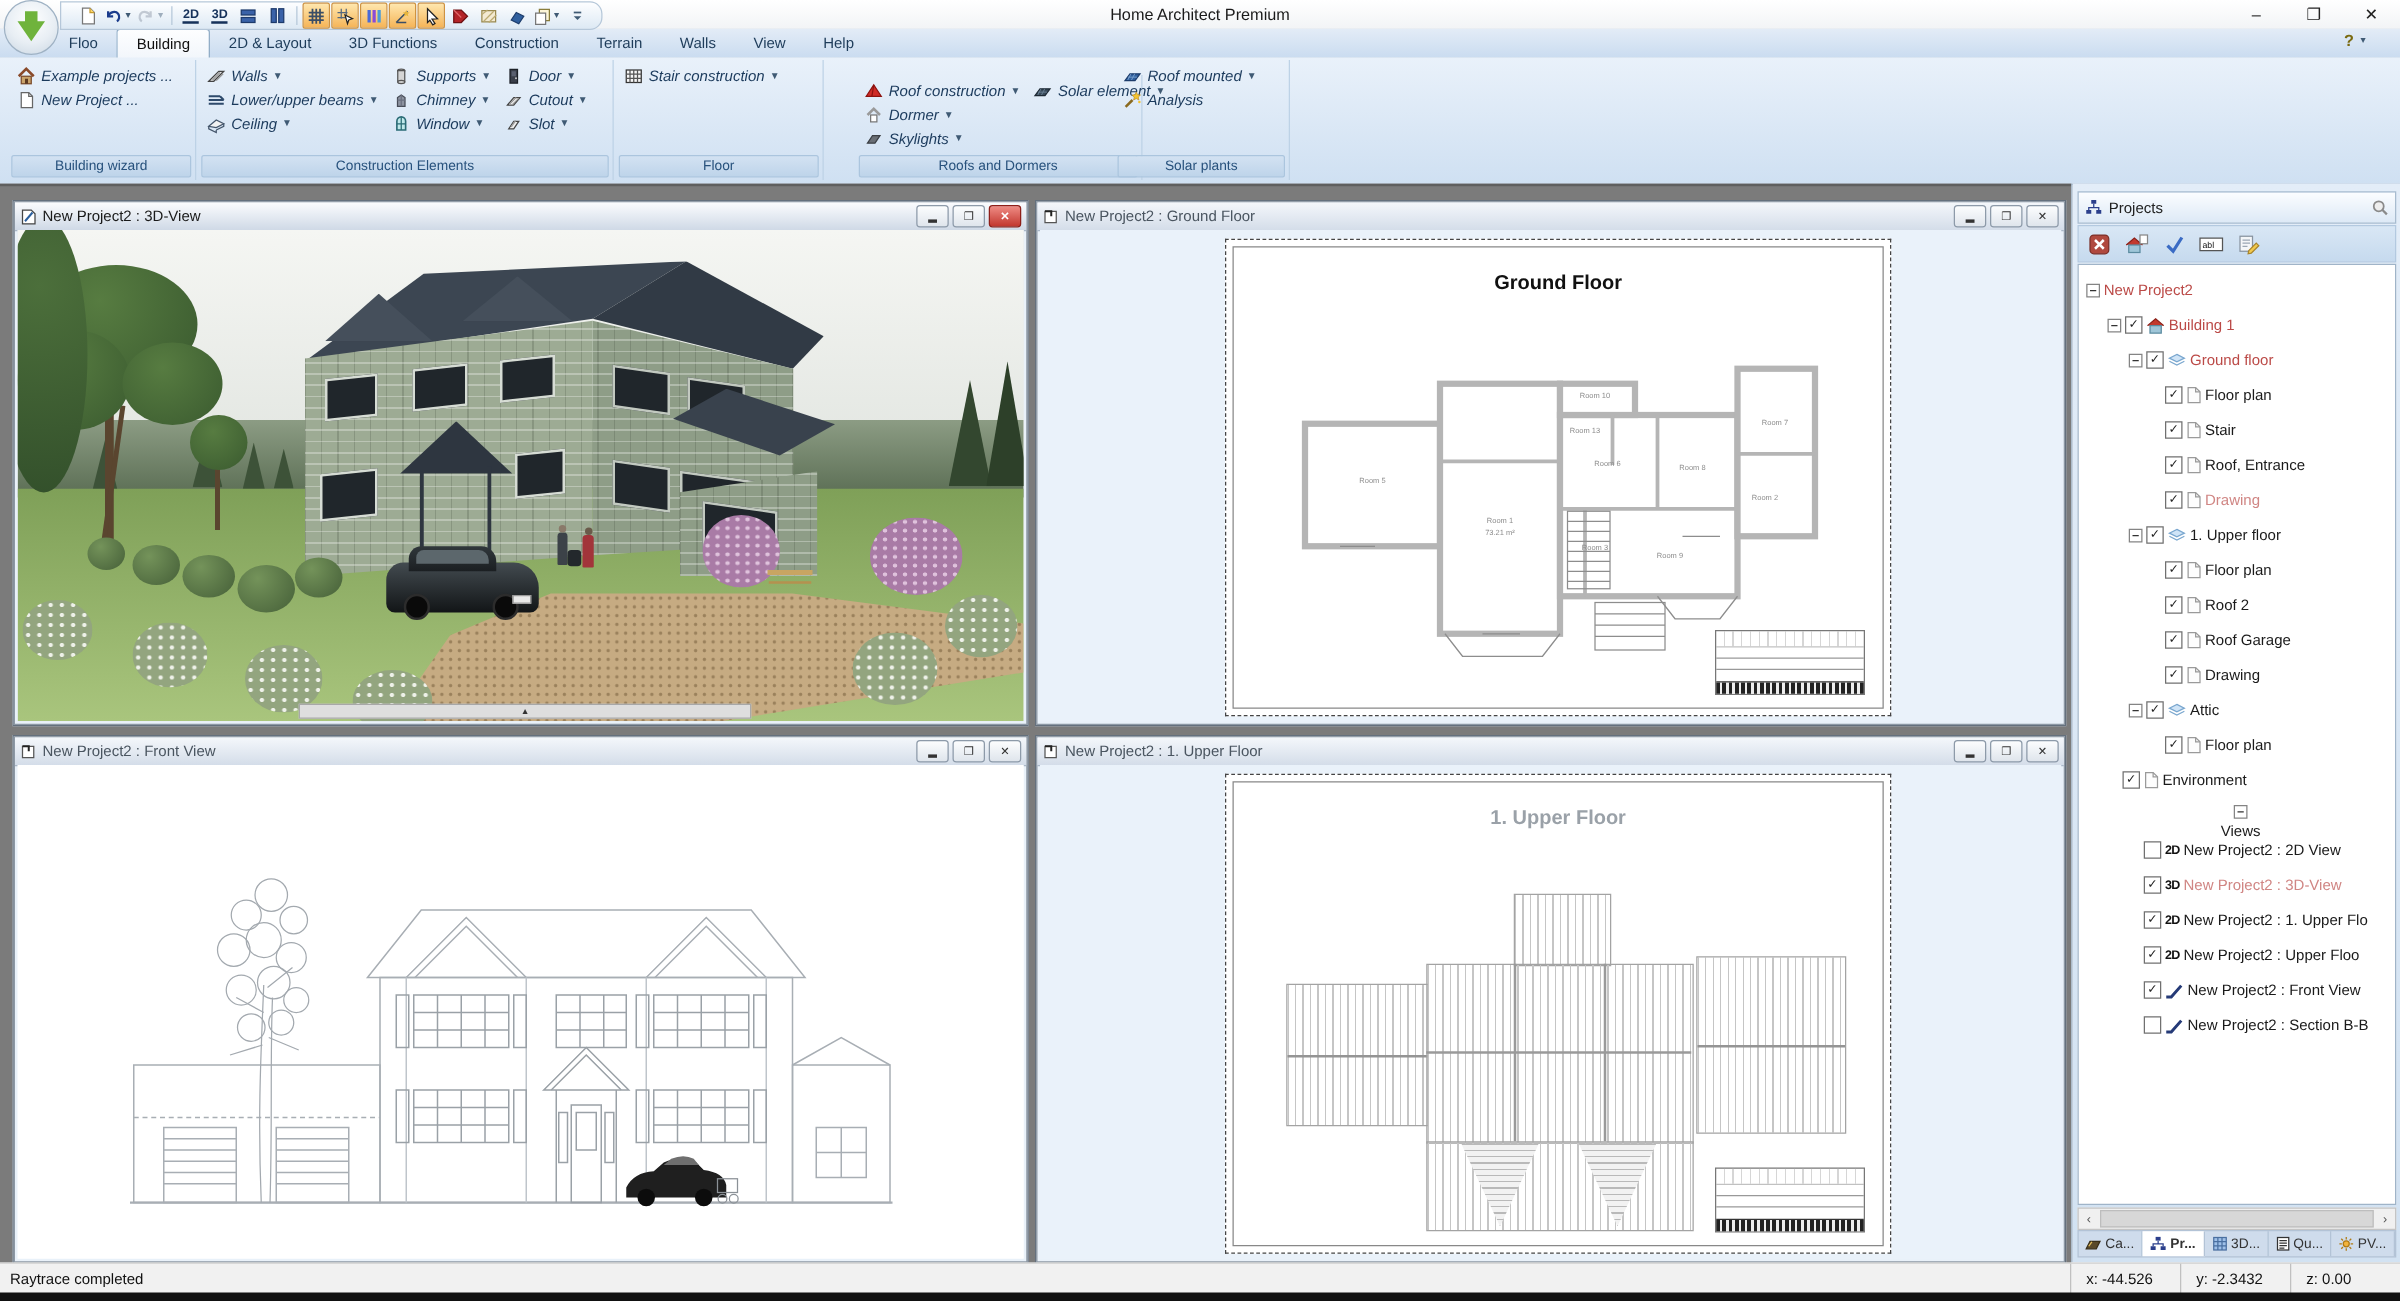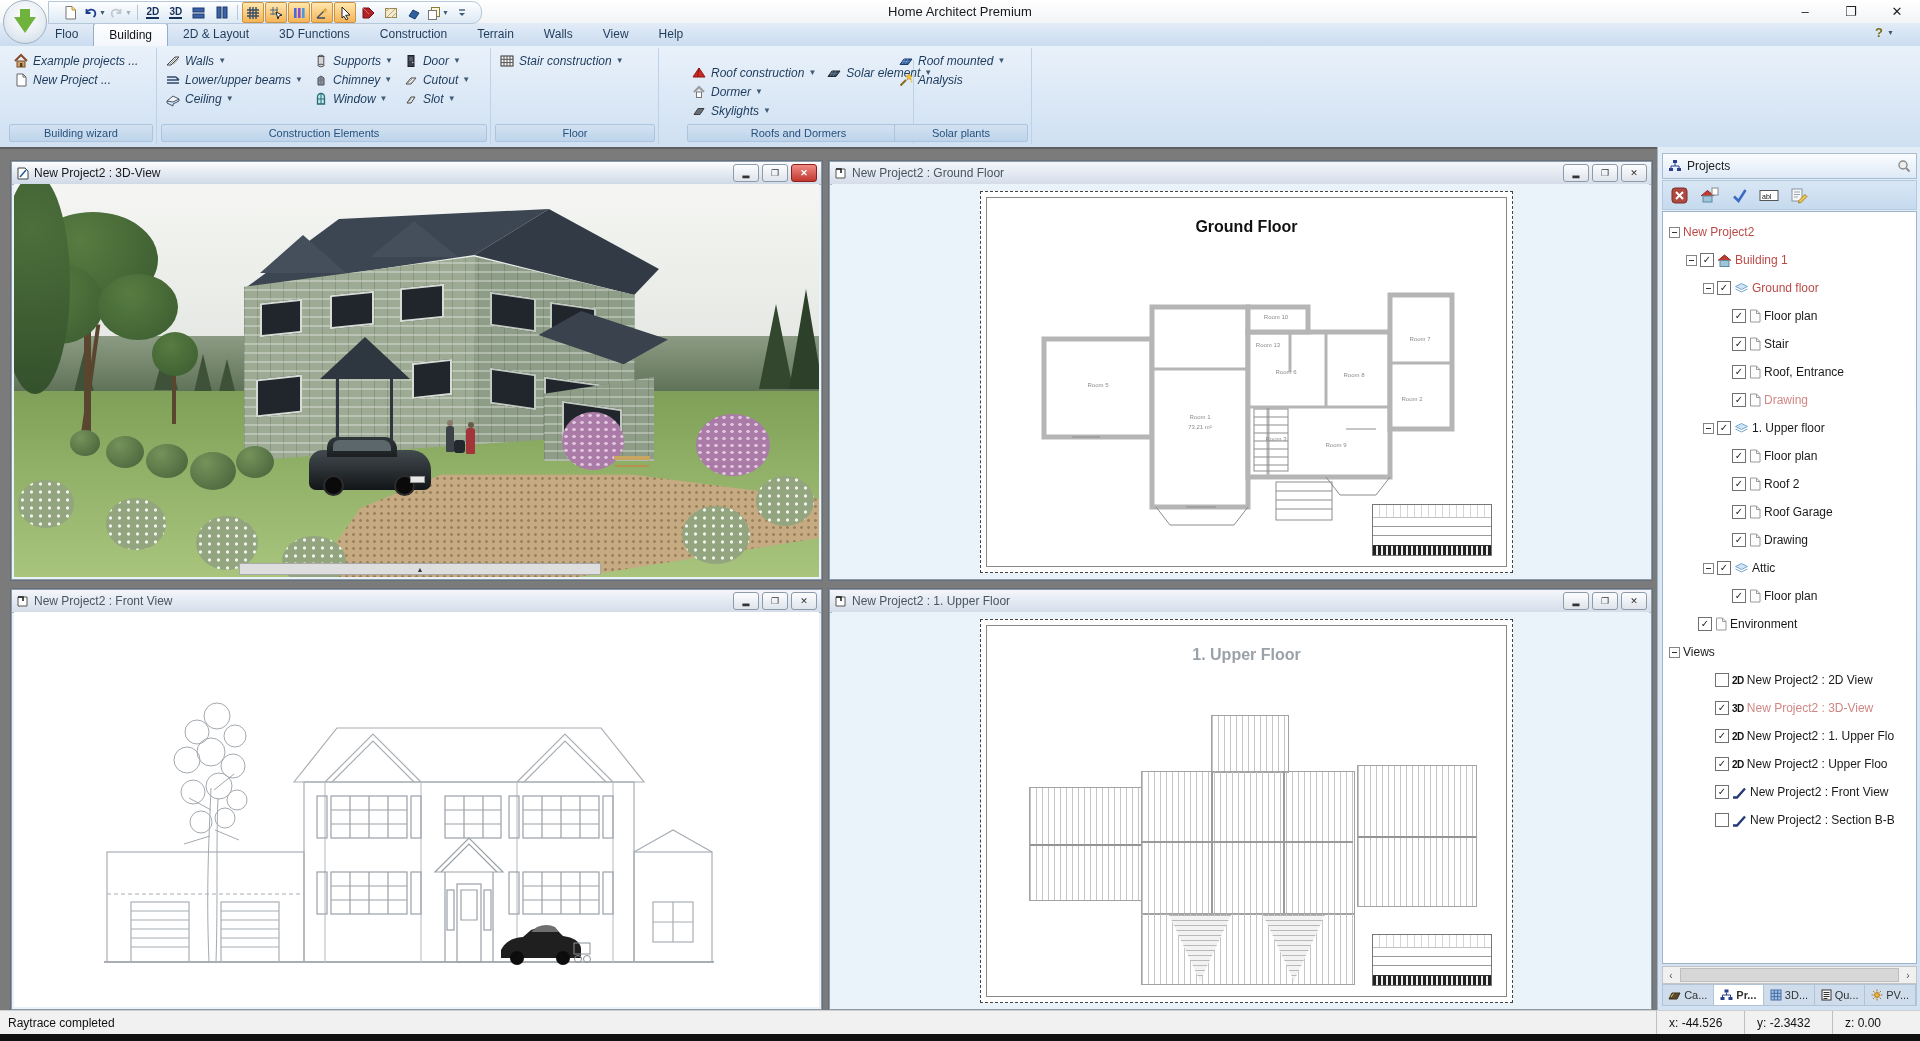--- a/index.html
+++ b/index.html
@@ -1053,21 +1053,21 @@
         <span style="width:9px;flex:0 0 9px;"></span>
         <span class="tchk">✓</span>
         <span class="icw">
           <svg width="12" height="14" viewBox="0 0 12 14">
             <path d="M1.5 1h6L11 4.5V13H1.5z" fill="#fdfdfd" stroke="#9a9a9a"></path>
             <path d="M7.5 1v3.5H11" fill="none" stroke="#9a9a9a"></path>
           </svg>
         </span>
         <span>Environment</span>
       </div>
-      <div class="trow" style="padding-left: 6px;">
+      <div class="trow" style="padding-left: 6px; flex-direction: column;">
         <span class="texp"></span>
         <span>Views</span>
       </div>
       <div class="trow" style="padding-left: 40px;">
         <span style="width:9px;flex:0 0 9px;"></span>
         <span class="tchk"></span>
         <span class="badge">2D</span>
         <span>New Project2 : 2D View</span>
       </div>
       <div class="trow" style="padding-left: 40px;">

